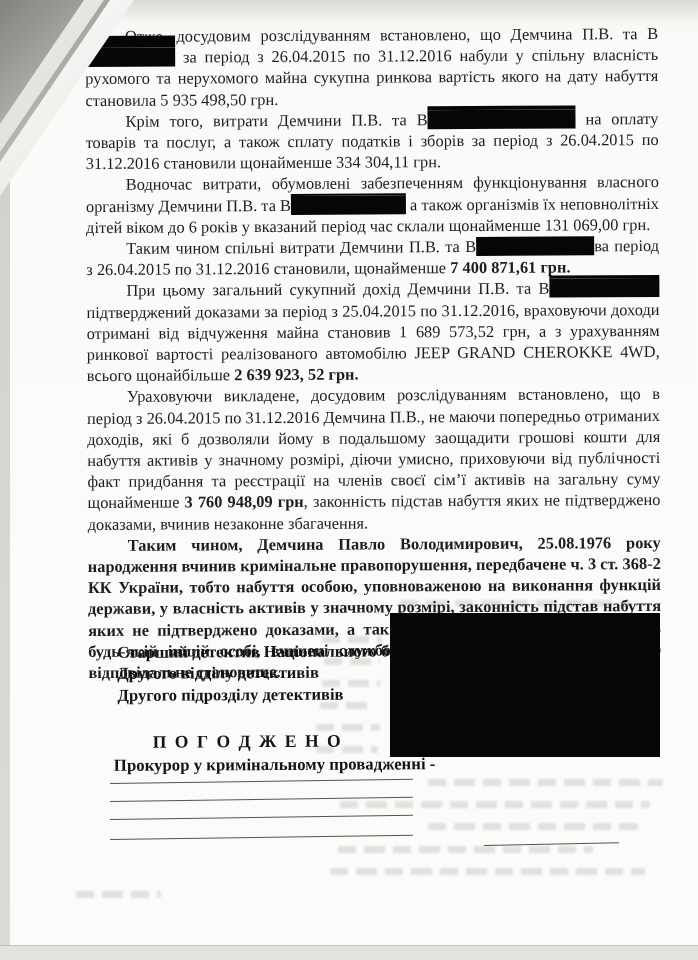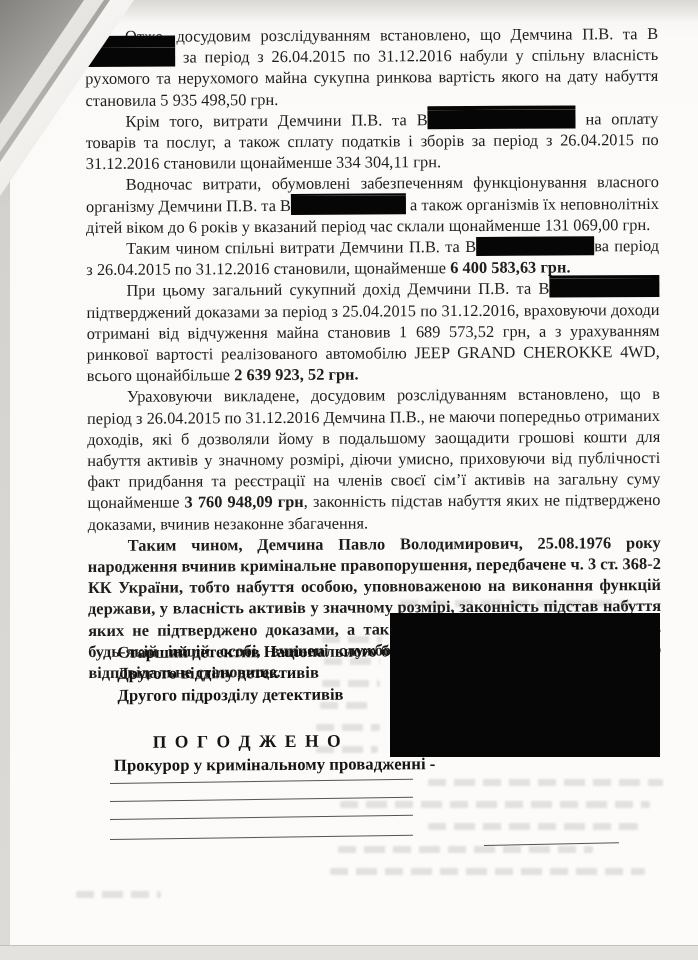--- a/index.html
+++ b/index.html
@@ -82,21 +82,21 @@
 <div class="bleed" style="left:340px;top:801px;width:310px;"></div>
 <div class="bleed" style="left:428px;top:823px;width:210px;"></div>
 <div class="bleed" style="left:338px;top:846px;width:255px;"></div>
 <div class="bleed" style="left:330px;top:868px;width:315px;"></div>
 <div class="bleed" style="left:76px;top:891px;width:85px;"></div>
 
 <div class="content" id="paragraphs">
     <p class="para">Отже, досудовим розслідуванням встановлено, що Демчина П.В. та В<span class="redact" style="width: 90px; --up: 12px;"></span> за період з 26.04.2015 по 31.12.2016 набули у спільну власність рухомого та нерухомого майна сукупна ринкова вартість якого на дату набуття становила 5 935 498,50 грн.</p>
     <p class="para">Крім того, витрати Демчини П.В. та В<span class="redact" style="width: 148px; --up: 4px;"></span> на оплату товарів та послуг, а також сплату податків і зборів за період з 26.04.2015 по 31.12.2016 становили щонайменше 334 304,11 грн.</p>
     <p class="para">Водночас витрати, обумовлені забезпеченням функціонування власного організму Демчини П.В. та В<span class="redact" style="width: 115px; --up: 2px;"></span> а також організмів їх неповнолітніх дітей віком до 6 років у вказаний період час склали щонайменше 131 069,00 грн.</p>
-    <p class="para">Таким чином спільні витрати Демчини П.В. та В<span class="redact" style="width: 118px; --up: 0px;"></span>ва період з 26.04.2015 по 31.12.2016 становили, щонайменше <b>6 400 583,63 грн.</b></p>
+    <p class="para">Таким чином спільні витрати Демчини П.В. та В<span class="redact" style="width: 118px; --up: 0px;"></span>ва період з 26.04.2015 по 31.12.2016 становили, щонайменше <b>7 400 871,61 грн.</b></p>
     <p class="para">При цьому загальний сукупний дохід Демчини П.В. та В<span class="redact" style="width: 110px; --up: 3px;"></span> підтверджений доказами за період з 25.04.2015 по 31.12.2016, враховуючи доходи отримані від відчуження майна становив 1 689 573,52 грн, а з урахуванням ринкової вартості реалізованого автомобілю JEEP GRAND CHEROKKE 4WD, всього щонайбільше <b>2 639 923, 52 грн.</b></p>
     <p class="para">Ураховуючи викладене, досудовим розслідуванням встановлено, що в період з 26.04.2015 по 31.12.2016 Демчина П.В., не маючи попередньо отриманих доходів, які б дозволяли йому в подальшому заощадити грошові кошти для набуття активів у значному розмірі, діючи умисно, приховуючи від публічності факт придбання та реєстрації на членів своєї сім’ї активів на загальну суму щонайменше <b>3 760 948,09 грн</b>, законність підстав набуття яких не підтверджено доказами, вчинив незаконне збагачення.</p>
     <p class="para bold">Таким чином, Демчина Павло Володимирович, 25.08.1976 року народження вчинив кримінальне правопорушення, передбачене ч. 3 ст. 368-2 КК України, тобто набуття особою, уповноваженою на виконання функцій держави, у власність активів у значному розмірі, законність підстав набуття яких не підтверджено доказами, а так само передачу нею таких активів будь-якій іншій особі, вчинені службовою особою, яка займає особливо відповідальне становище.</p>
   </div>
 
 <div class="lower">
   <div class="officer" id="officer-block">
       <div>Старший детектив Національного бю</div>
       <div>Другого відділу детективів</div>
       <div>Другого підрозділу детективів</div>

